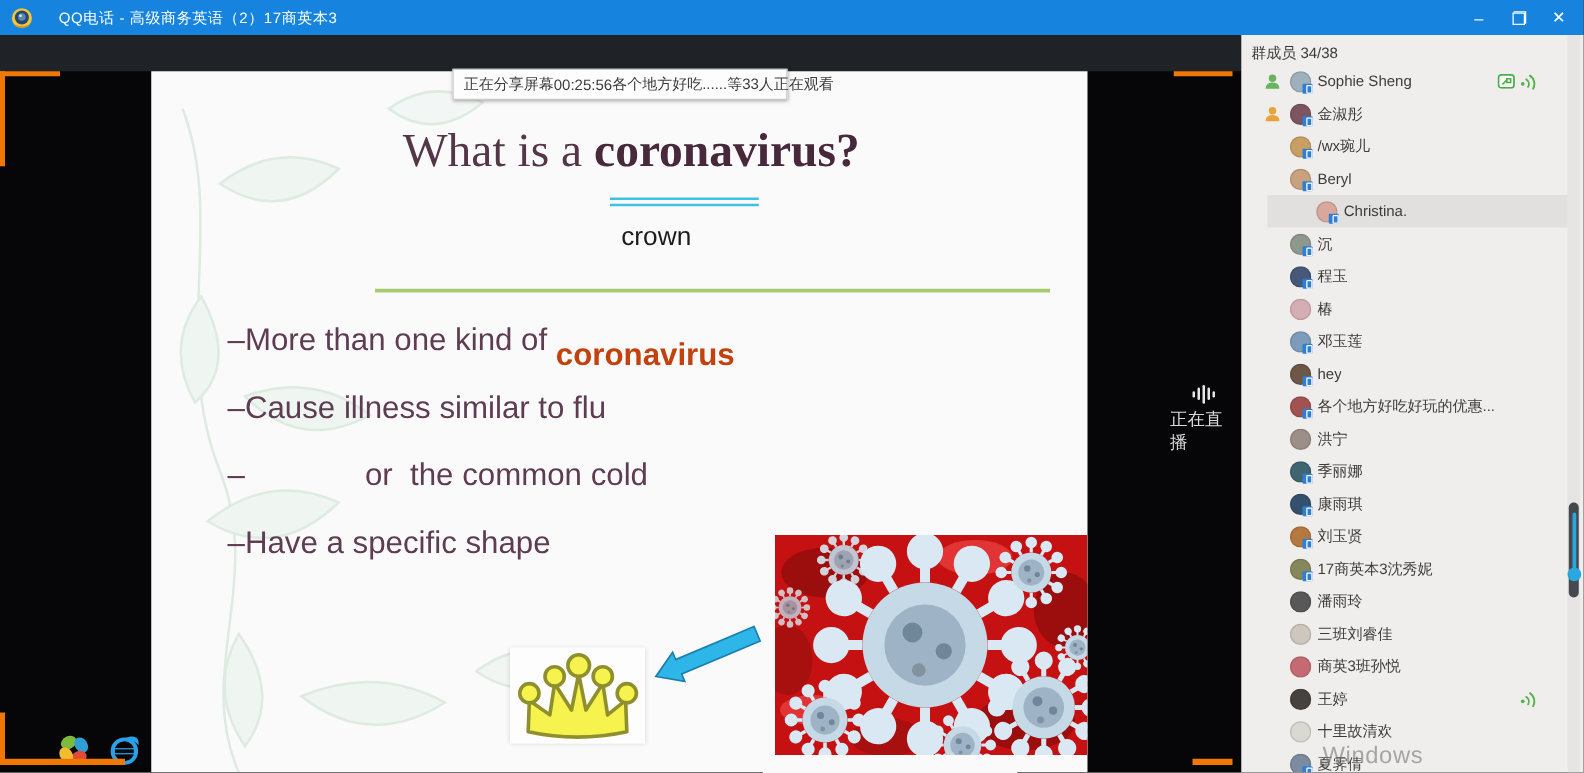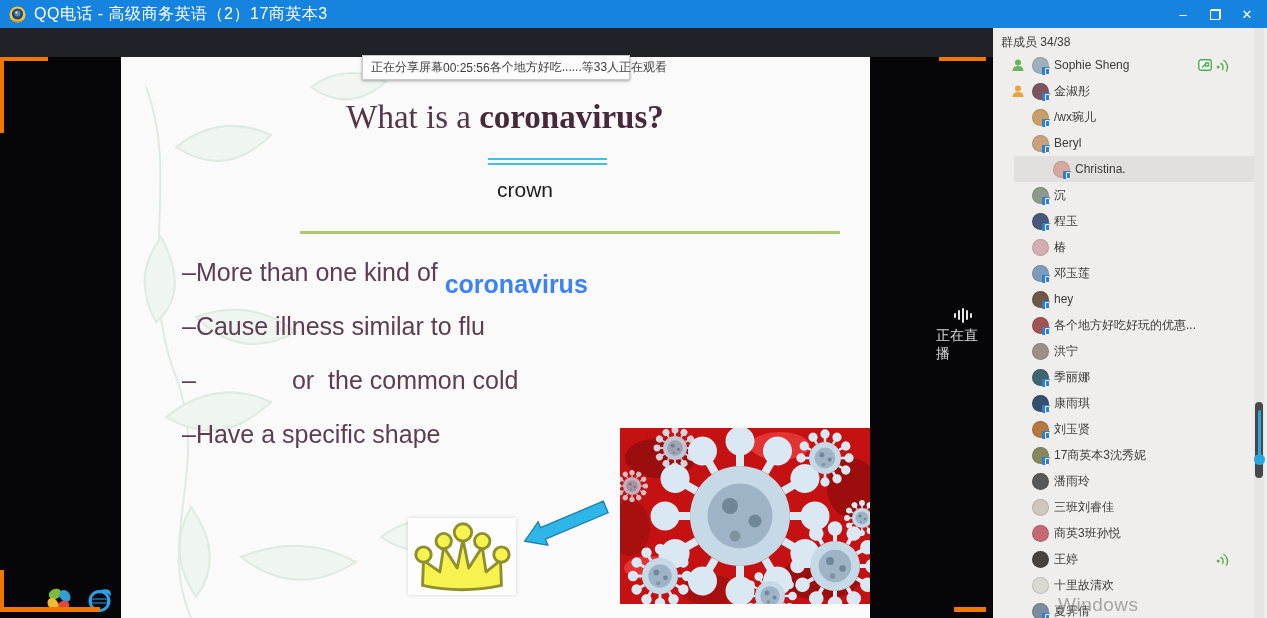--- a/index.html
+++ b/index.html
@@ -6,21 +6,21 @@
   html,body { width:1267px; height:618px; }
   body {
     position:relative; overflow:hidden; background:#000;
     font-family:"Liberation Sans","DejaVu Sans",sans-serif;
   }
 
   
   .titlebar { position:absolute; left:0; top:0; width:1267px; height:28px;
     background:#1684de; display:flex; align-items:center; color:#fff; z-index:50; }
   .app-icon { width:17px; height:17px; margin-left:9px; flex:0 0 auto; }
-  .titlebar-text { margin-left:8px; font-size:16px; letter-spacing:.5px; }
+  .titlebar-text { margin-left:21px; font-size:12px; letter-spacing:.5px; }
   .win-controls { position:absolute; right:4px; top:0; height:28px; display:flex; }
   .win-btn { width:32px; height:28px; display:flex; align-items:center; justify-content:center;
     color:#fff; font-size:13px; cursor:default; }
   .restore-glyph { position:relative; width:11px; height:11px; }
   .restore-glyph::before { content:""; position:absolute; right:0; top:0; width:8px; height:8px; border:1px solid #fff; }
   .restore-glyph::after  { content:""; position:absolute; left:0; bottom:0; width:8px; height:8px; border:1px solid #fff; background:#1684de; }
 
   
   .main { position:absolute; left:0; top:28px; width:993px; height:590px; background:#060608; overflow:hidden; }
   .topstrip { position:absolute; left:0; top:0; width:993px; height:29px; background:#1f2226; }
@@ -32,30 +32,30 @@
   .b-tr-h { left:939px; top:29px; width:47px; height:4px; }
   .b-bl-v { left:0;  top:542px; width:4px;  height:42px; }
   .b-bl-h { left:0;  top:579px; width:100px; height:5px; }
   .b-br-h { left:954px; top:579px; width:32px; height:5px; }
 
   
   .slide { position:absolute; left:121px; top:29px; width:749px; height:561px;
     background:#fafafb; overflow:hidden; z-index:5; }
   .floral { position:absolute; left:0; top:0; z-index:0; pointer-events:none; }
   .slide-title { position:absolute; left:0; top:42px; width:768px; text-align:center;
-    font-family:"Liberation Serif","DejaVu Serif",serif; font-size:33px; color:#533748; z-index:2; }
+    font-family:"Liberation Serif","DejaVu Serif",serif; font-size:38px; color:#533748; z-index:2; }
   .slide-title b { color:#48293c; }
   .cyan-underline { position:absolute; left:367px; top:101px; width:119px; height:7px; z-index:2;
     border-top:2px solid #3fc1e0; border-bottom:2px solid #3fc1e0; }
   .crown-word { position:absolute; left:329px; top:121px; width:150px; text-align:center;
     font-size:21px; color:#1c1c1c; z-index:2; }
   .green-line { position:absolute; left:179px; top:174px; width:540px; height:3px; background:#a9cb70; z-index:2; }
   .bullets { position:absolute; left:61px; top:188px; z-index:2; }
   .bullet { height:54px; display:flex; align-items:center; font-size:25px; color:#5e3c52; white-space:pre; }
-  .bullet b { color:#3b82f6;margin-top:24px; }
+  .bullet b { color:#c2410c;margin-top:24px; }
   .indent-gap { display:inline-block; width:96px; }
 
   .crown-box { position:absolute; left:287px; top:461px; width:108px; height:77px;
     background:#fdfdfd; box-shadow:0 0 4px rgba(0,0,0,.15); z-index:2; }
   .arrow-wrap { position:absolute; left:395px; top:441px; width:102px; height:54px; z-index:3; }
   .virus-wrap { position:absolute; left:499px; top:371px; width:250px; height:176px; z-index:2; }
 
   
   .share-bar { position:absolute; left:362px; top:27px; width:268px; height:25px; z-index:40;
     background:#fdfdfd; border:1px solid #c9c9c9; box-shadow:0 1px 3px rgba(0,0,0,.35);

